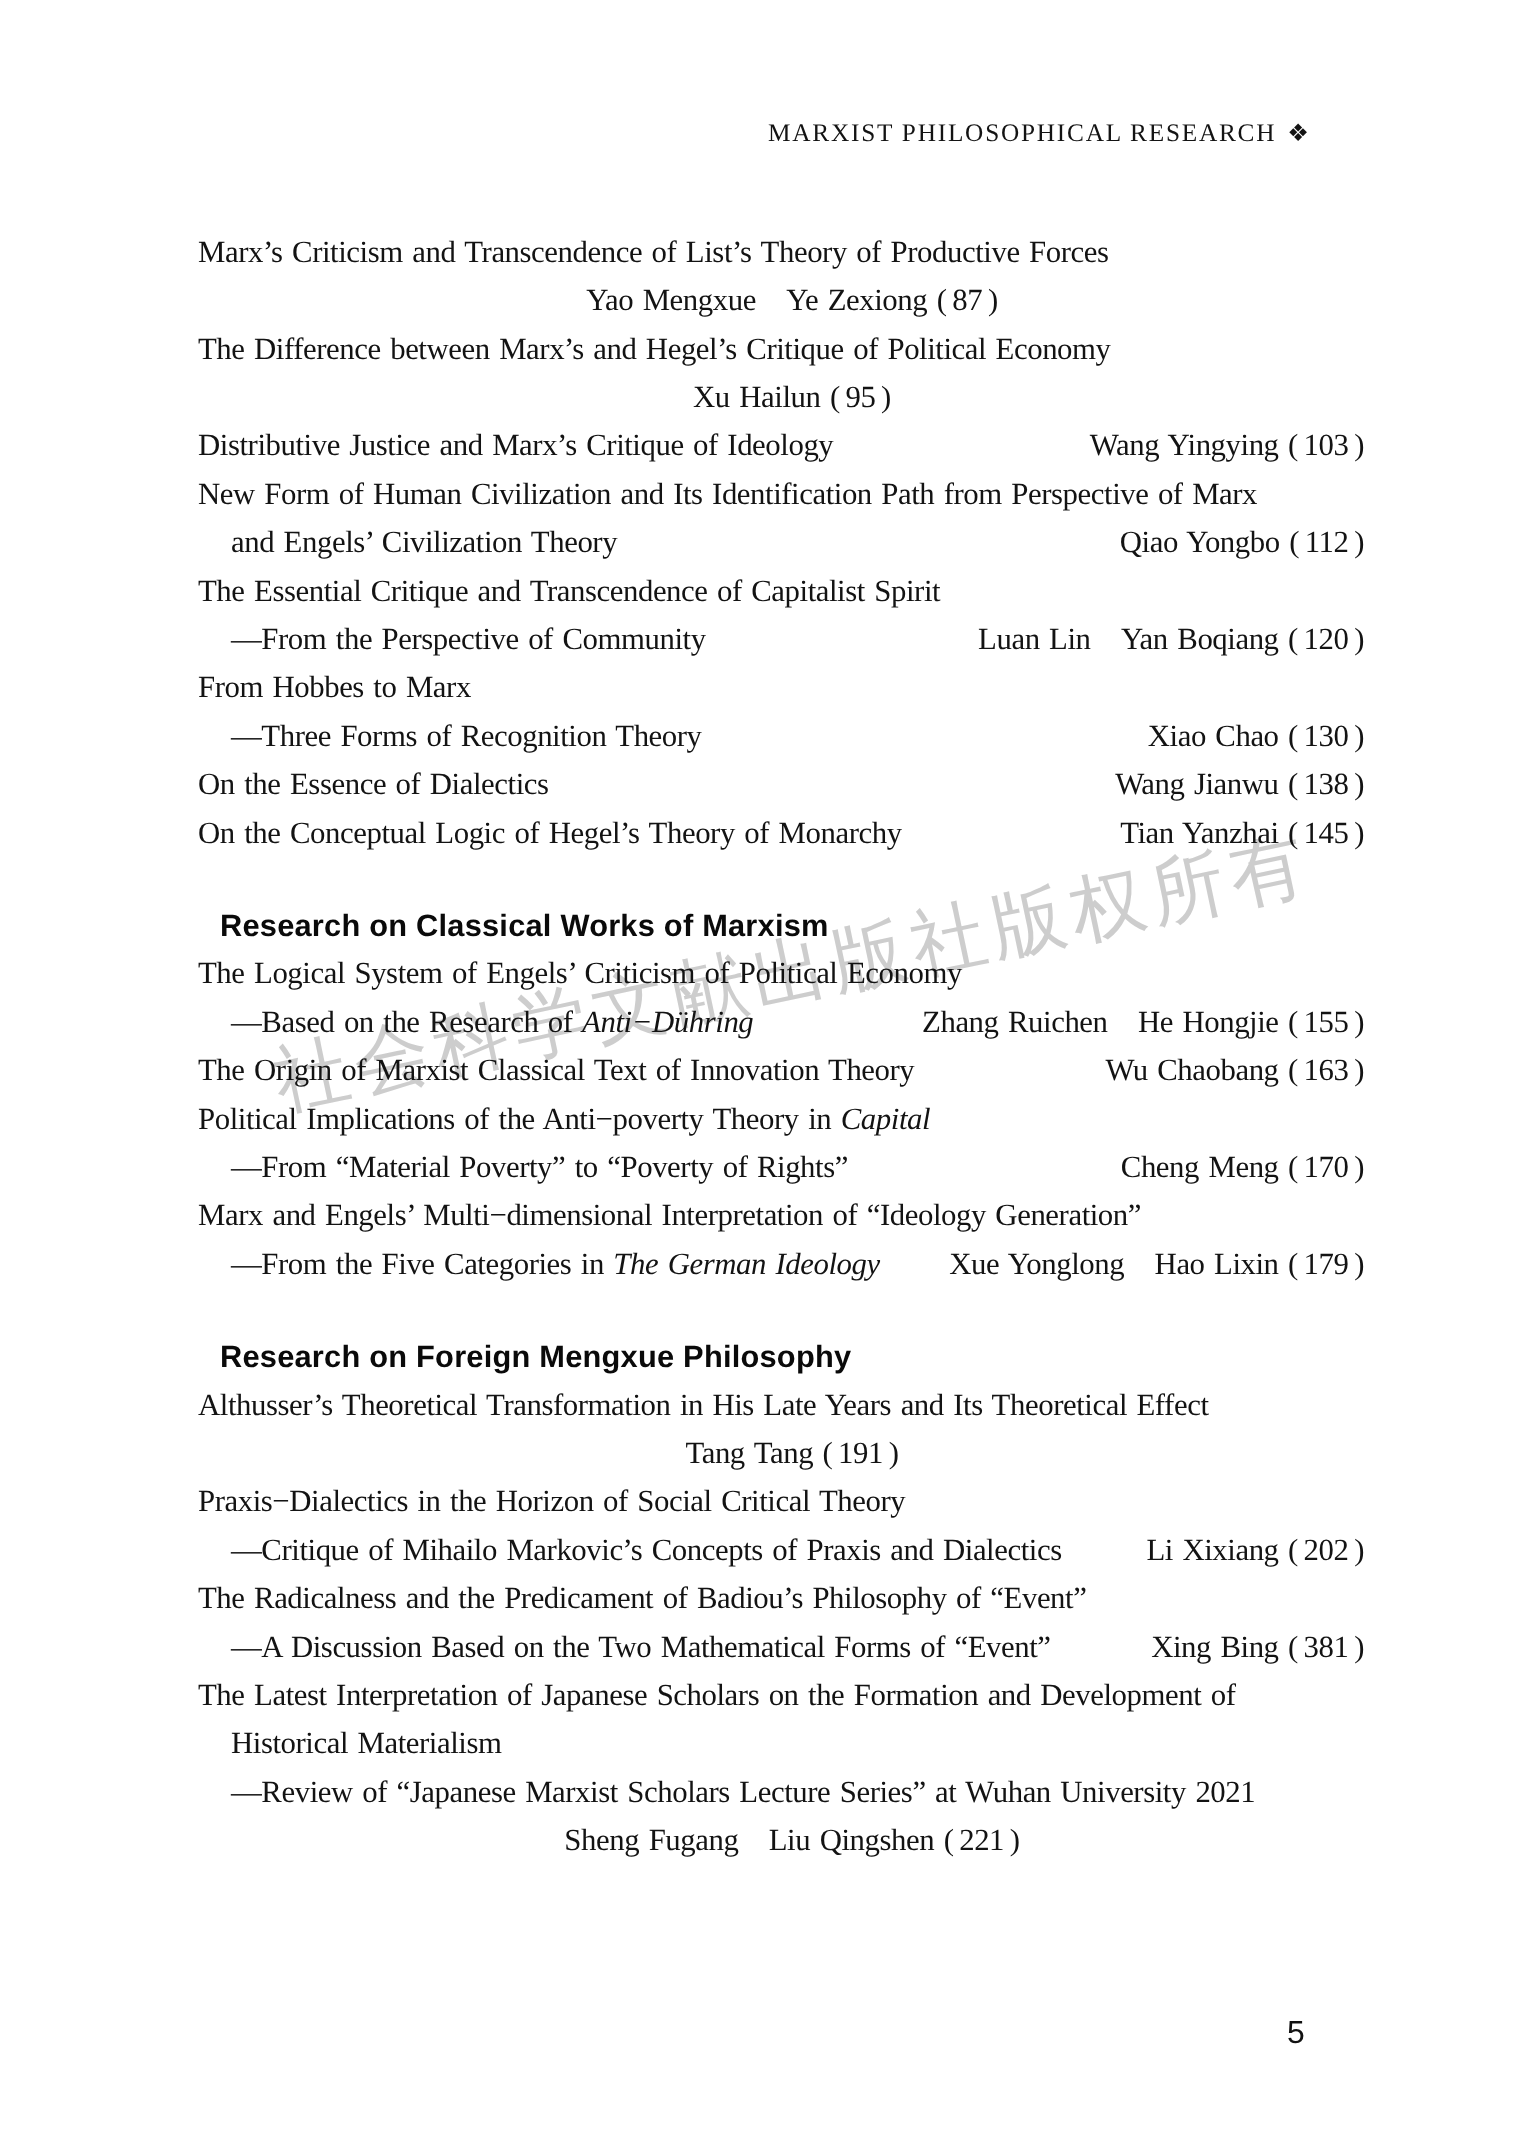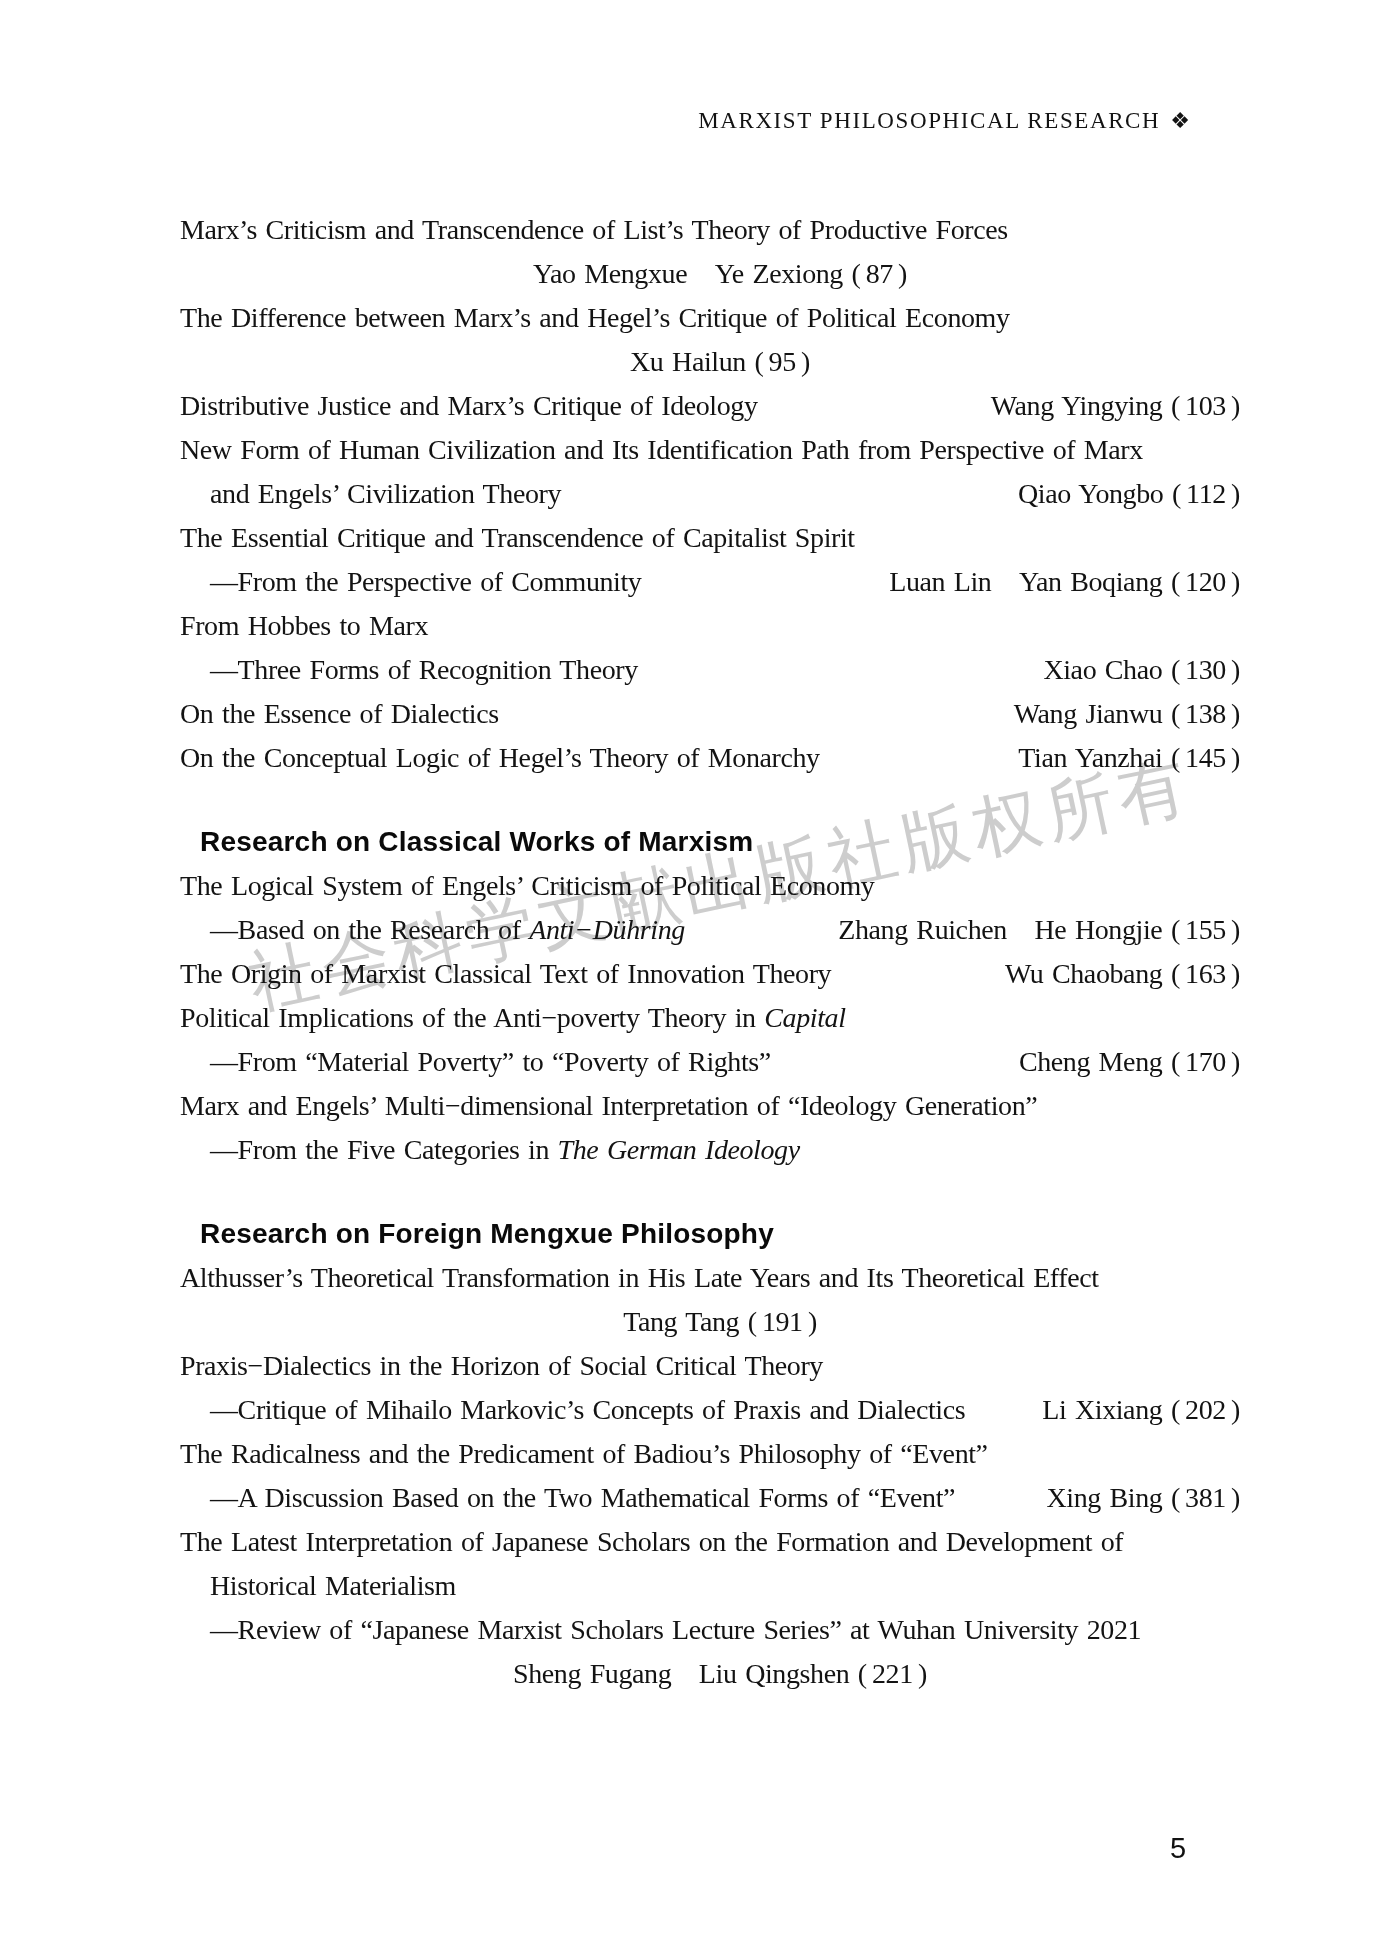--- a/index.html
+++ b/index.html
@@ -112,21 +112,21 @@
     <div class="line indent1"><span class="title"><span>—Three Forms of Recognition Theory</span></span><span class="authors">Xiao Chao ( 130 )</span></div>
     <div class="line"><span class="title"><span>On the Essence of Dialectics</span></span><span class="authors">Wang Jianwu ( 138 )</span></div>
     <div class="line"><span class="title"><span>On the Conceptual Logic of Hegel’s Theory of Monarchy</span></span><span class="authors">Tian Yanzhai ( 145 )</span></div>
     <div class="sec-heading">Research on Classical Works of Marxism</div>
     <div class="line"><span class="title"><span>The Logical System of Engels’ Criticism of Political Economy</span></span></div>
     <div class="line indent1"><span class="title"><span>—Based on the Research of </span><em>Anti−Dühring</em></span><span class="authors">Zhang Ruichen He Hongjie ( 155 )</span></div>
     <div class="line"><span class="title"><span>The Origin of Marxist Classical Text of Innovation Theory</span></span><span class="authors">Wu Chaobang ( 163 )</span></div>
     <div class="line"><span class="title"><span>Political Implications of the Anti−poverty Theory in </span><em>Capital</em></span></div>
     <div class="line indent1"><span class="title"><span>—From “Material Poverty” to “Poverty of Rights”</span></span><span class="authors">Cheng Meng ( 170 )</span></div>
     <div class="line"><span class="title"><span>Marx and Engels’ Multi−dimensional Interpretation of “Ideology Generation”</span></span></div>
-    <div class="line indent1"><span class="title"><span>—From the Five Categories in </span><em>The German Ideology</em></span></div>
+    <div class="line indent1"><span class="title"><span>—From the Five Categories in </span><em>The German Ideology</em></span><span class="authors">Xue Yonglong Hao Lixin ( 179 )</span></div>
     <div class="sec-heading">Research on Foreign Mengxue Philosophy</div>
     <div class="line"><span class="title"><span>Althusser’s Theoretical Transformation in His Late Years and Its Theoretical Effect</span></span></div>
     <div class="line authors-only"><span class="authors">Tang Tang ( 191 )</span></div>
     <div class="line"><span class="title"><span>Praxis−Dialectics in the Horizon of Social Critical Theory</span></span></div>
     <div class="line indent1"><span class="title"><span>—Critique of Mihailo Markovic’s Concepts of Praxis and Dialectics</span></span><span class="authors">Li Xixiang ( 202 )</span></div>
     <div class="line"><span class="title"><span>The Radicalness and the Predicament of Badiou’s Philosophy of “Event”</span></span></div>
     <div class="line indent1"><span class="title"><span>—A Discussion Based on the Two Mathematical Forms of “Event”</span></span><span class="authors">Xing Bing ( 381 )</span></div>
     <div class="line"><span class="title"><span>The Latest Interpretation of Japanese Scholars on the Formation and Development of</span></span></div>
     <div class="line indent1"><span class="title"><span>Historical Materialism</span></span></div>
     <div class="line indent1"><span class="title"><span>—Review of “Japanese Marxist Scholars Lecture Series” at Wuhan University 2021</span></span></div>

